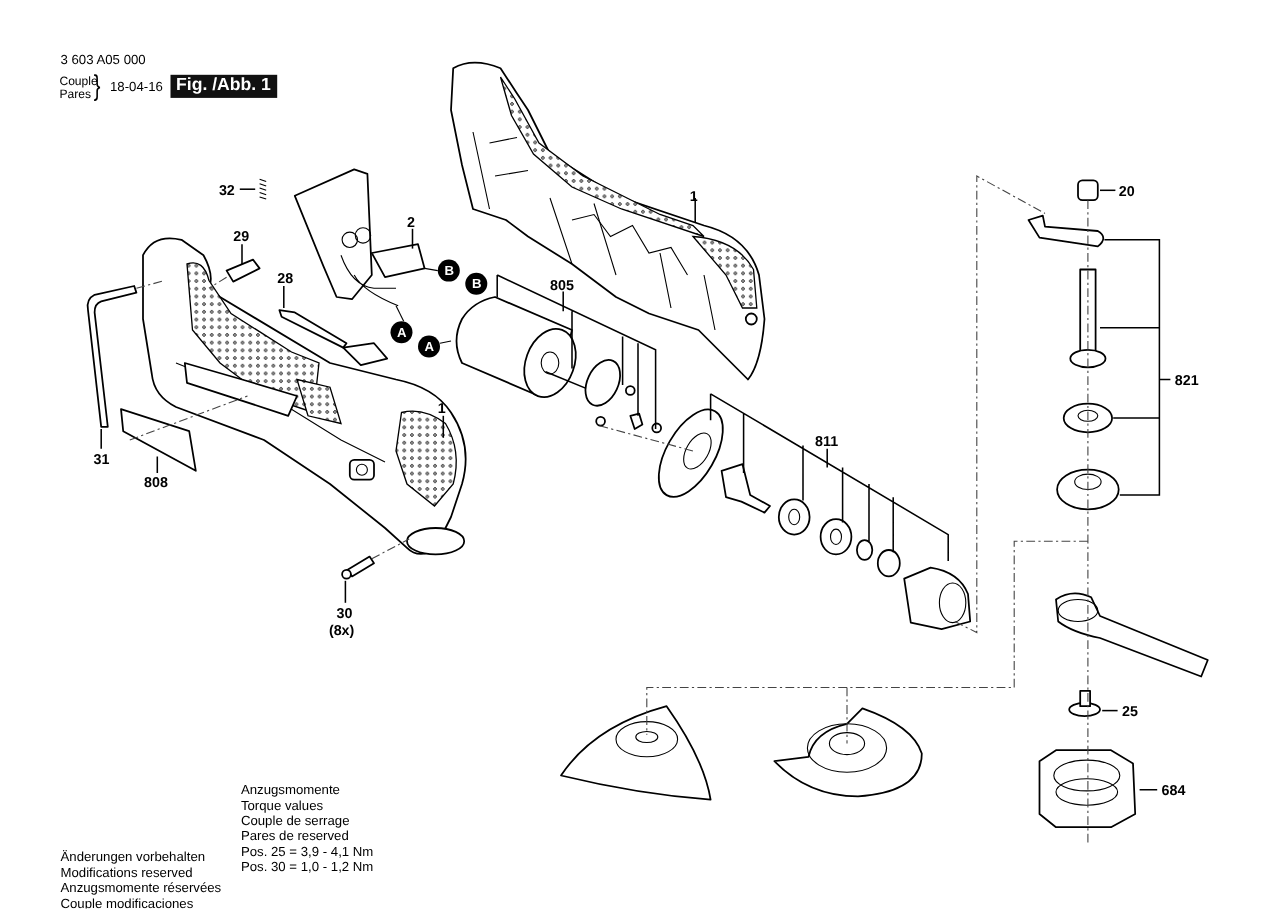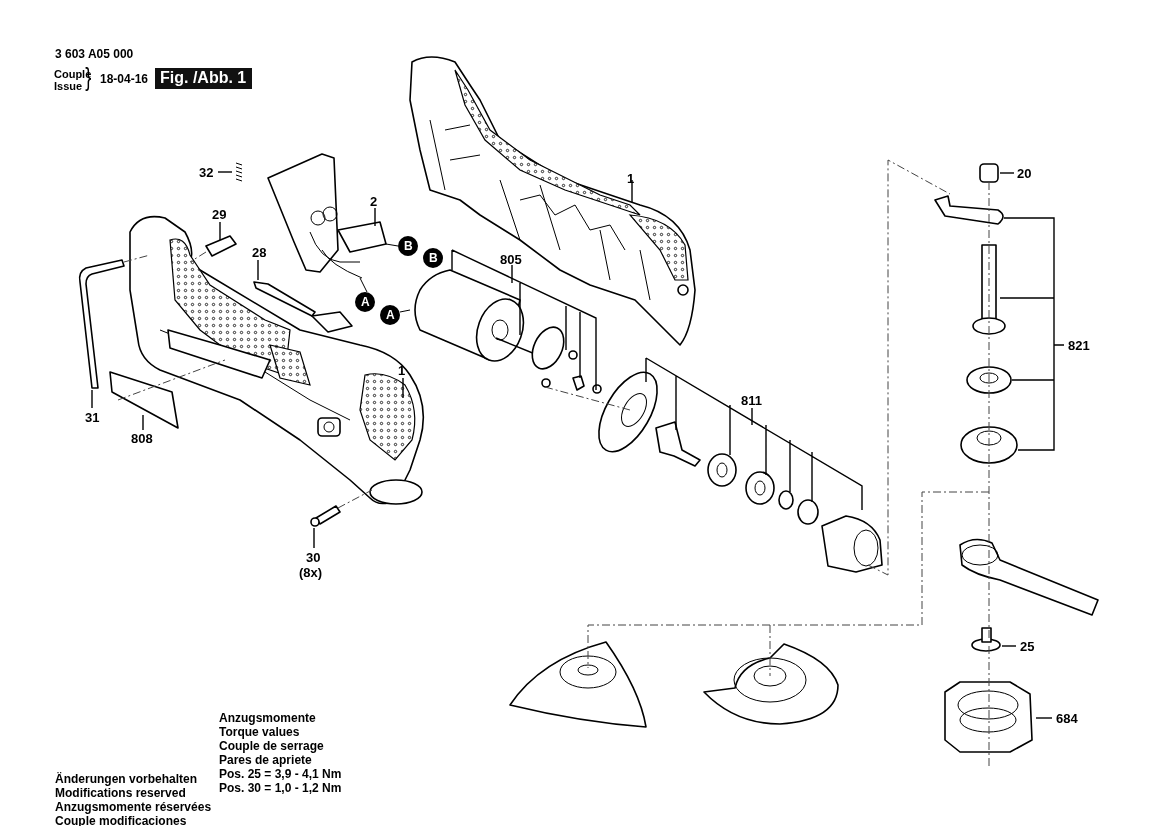--- a/index.html
+++ b/index.html
@@ -1,18 +1,18 @@
 <!DOCTYPE html>
 <html><head>
 <meta charset="utf-8">
 <style>
   html, body { margin:0; padding:0; background:#ffffff; }
   body { width:1169px; height:826px; position:relative; overflow:hidden;
          font-family:"Liberation Sans", sans-serif; color:#000; }
-  .abs { position:absolute;font-weight:bold; }
+  .abs { position:absolute; }
   .docnum { left:55px; top:47px; font-size:12px; }
   .stand { left:54px; top:68px; font-size:11px; line-height:12px; }
   .brace { left:84px; top:64px; font-size:26px; font-weight:normal; line-height:26px; transform:scaleX(0.7); }
   .issue-date { left:100px; top:72px; font-size:12px; }
   .fig { left:155px; top:68px; background:#111; color:#fff; font-weight:bold; font-size:16px;
          padding:1px 6px 2px 5px; line-height:18px; }
   .notes { left:55px; top:725px; font-size:12px; line-height:14px;margin-top:47px; }
   .torque { left:219px; top:687px; font-size:12px; line-height:14px;margin-top:24px; }
   .notes div, .torque div { white-space:nowrap; }
   svg#diagram { position:absolute; left:0; top:0; }
@@ -23,21 +23,21 @@
   .lead { fill:none; stroke:#000; stroke-width:1.4; }
   .dash { fill:none; stroke:#444; stroke-width:1; stroke-dasharray:8 3 2 3; }
   .dots { fill:url(#dotpat); stroke:#000; stroke-width:1.2; }
 </style>
 </head>
 <body>
 
 <div class="abs docnum">3 603 A05 000</div>
 <div class="abs stand">
   <div>Couple</div>
-  <div>Issue</div>
+  <div>Pares</div>
 </div>
 <div class="abs brace">}</div>
 <div class="abs issue-date">18-04-16</div>
 <div class="abs fig">Fig. /Abb. 1</div>
 
 <svg id="diagram" width="1169" height="826" viewBox="0 0 1169 826">
   <defs>
     <pattern id="dotpat" width="7" height="7" patternUnits="userSpaceOnUse">
       <rect width="7" height="7" fill="#fff"></rect>
       <circle cx="3.5" cy="3.5" r="1.2" fill="none" stroke="#000" stroke-width="0.8"></circle>
@@ -226,16 +226,16 @@
 <div class="abs notes">
   <div>Änderungen vorbehalten</div>
   <div>Modifications reserved</div>
   <div>Anzugsmomente réservées</div>
   <div>Couple modificaciones</div>
 </div>
 <div class="abs torque">
   <div>Anzugsmomente</div>
   <div>Torque values</div>
   <div>Couple de serrage</div>
-  <div>Pares de apriete</div>
+  <div>Pares de reserved</div>
   <div>Pos. 25 = 3,9 - 4,1 Nm</div>
   <div>Pos. 30 = 1,0 - 1,2 Nm</div>
 </div>
 
 </body></html>

